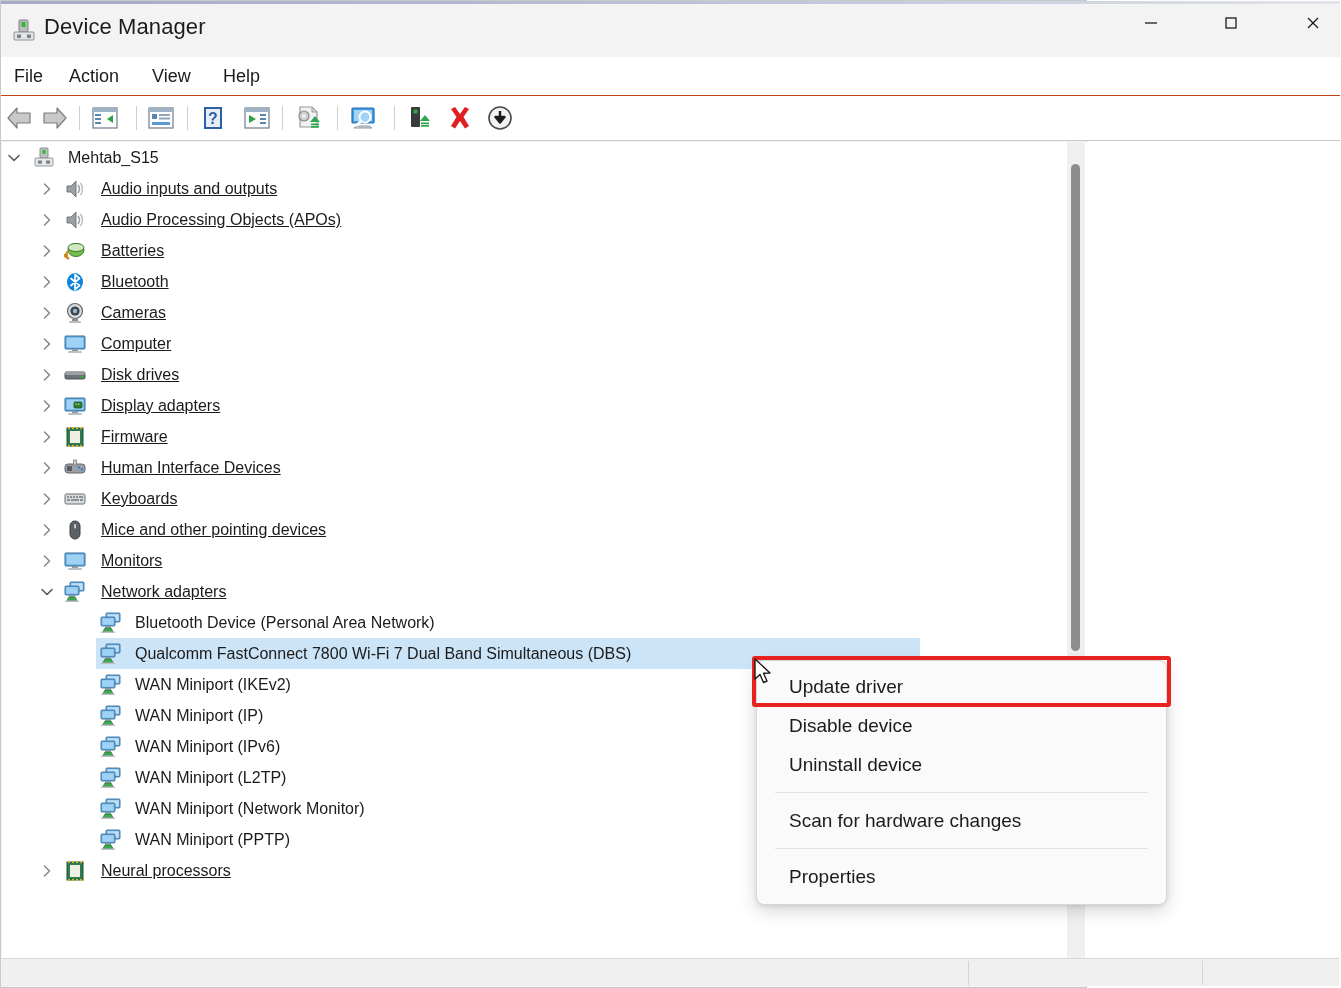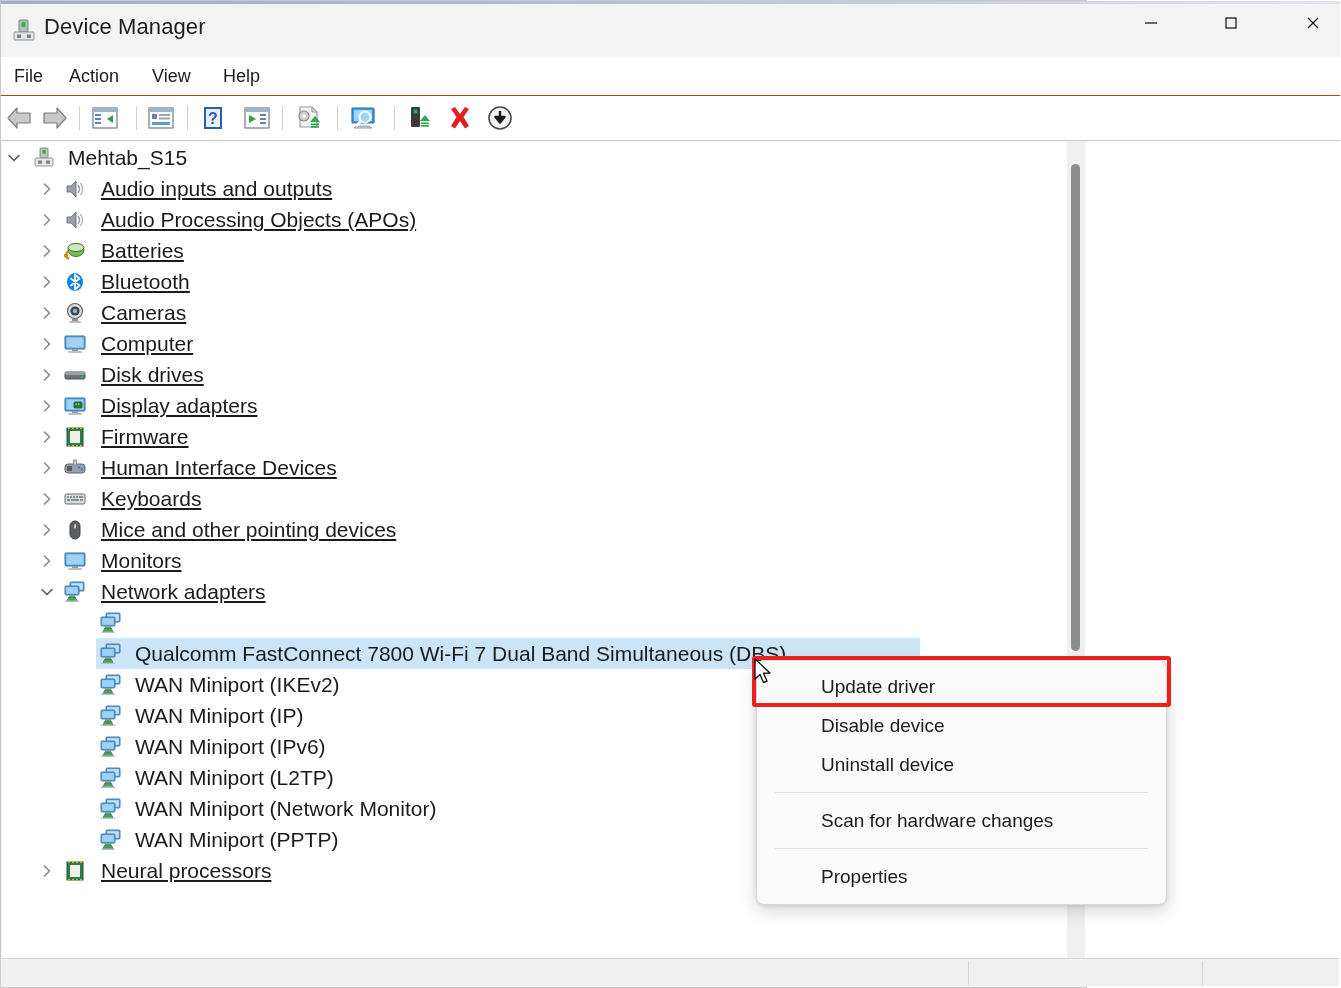--- a/index.html
+++ b/index.html
@@ -87,21 +87,21 @@
   .row .chev {
     position: absolute; width: 18px; height: 18px;
     display: flex; align-items: center; justify-content: center;
   }
   .row .ico {
     position: absolute; width: 22px; height: 22px;
     display: flex; align-items: center; justify-content: center;
   }
   .row .lbl {
     position: absolute;
-    font-size: 21px; color: #1b1b1b; line-height: 31px;
+    font-size: 16px; color: #1b1b1b; line-height: 31px;
   }
   .row.selected .selbg {
     position: absolute; left: 94px; top: 0; height: 31px;
     background: #cce4f7;
   }
   
   .d0 .chev { left: 3px; top: 7px; }
   .d0 .ico  { left: 32px; top: 5px; }
   .d0 .lbl  { left: 66px; top: 0; }
   .d1 .chev { left: 36px; top: 7px; }
@@ -132,21 +132,21 @@
   #ctxmenu {
     position: absolute; left: 755px; top: 659px;
     width: 411px; padding: 6px 0 8px 0;
     background: #fafafa;
     border: 1px solid #d7d7d7;
     border-radius: 8px;
     box-shadow: 0 6px 18px rgba(0,0,0,.16), 0 1px 4px rgba(0,0,0,.10);
   }
   .ctx-item {
     height: 39px; line-height: 39px;
-    padding-left: 64px;
+    padding-left: 32px;
     font-size: 19px; color: #1b1b1b;
     cursor: default; white-space: nowrap;
   }
   .ctx-sep { height: 1px; background: #e2e2e2; margin: 8px 18px; }
   #ctx-highlight {
     position: absolute; left: 751px; top: 655px;
     width: 419px; height: 51px;
     border: 4px solid #e8231f; border-radius: 3px;
     pointer-events: none;
   }
@@ -557,20 +557,21 @@
           <svg width="22" height="22" viewBox="0 0 22 22">
             <rect x="6" y="1" width="14" height="9" rx="1" fill="#5fa8e0" stroke="#3a6f9c" stroke-width=".9"></rect>
             <rect x="7.2" y="2.2" width="11.6" height="6.6" fill="#bfe0f8"></rect>
             <rect x="1" y="5" width="14" height="9" rx="1" fill="#5fa8e0" stroke="#3a6f9c" stroke-width=".9"></rect>
             <rect x="2.2" y="6.2" width="11.6" height="6.6" fill="#9fd2f5"></rect>
             <rect x="5" y="14" width="6" height="1.8" fill="#8f9aa3"></rect>
             <path d="M3,19.5 L13,19.5 L11,16 L5,16 Z" fill="#3fa84f" stroke="#2a7a36" stroke-width=".8"></path>
             <rect x="1" y="19.5" width="14" height="1.6" rx=".6" fill="#b9c1c7"></rect>
           </svg>
         </div>
+        <div class="lbl">Bluetooth Device (Personal Area Network)</div>
       </div>
       <div class="row d2 selected">
         <div class="selbg" style="width: 824px;"></div>
         <div class="ico">
           <svg width="22" height="22" viewBox="0 0 22 22">
             <rect x="6" y="1" width="14" height="9" rx="1" fill="#5fa8e0" stroke="#3a6f9c" stroke-width=".9"></rect>
             <rect x="7.2" y="2.2" width="11.6" height="6.6" fill="#bfe0f8"></rect>
             <rect x="1" y="5" width="14" height="9" rx="1" fill="#5fa8e0" stroke="#3a6f9c" stroke-width=".9"></rect>
             <rect x="2.2" y="6.2" width="11.6" height="6.6" fill="#9fd2f5"></rect>
             <rect x="5" y="14" width="6" height="1.8" fill="#8f9aa3"></rect>

